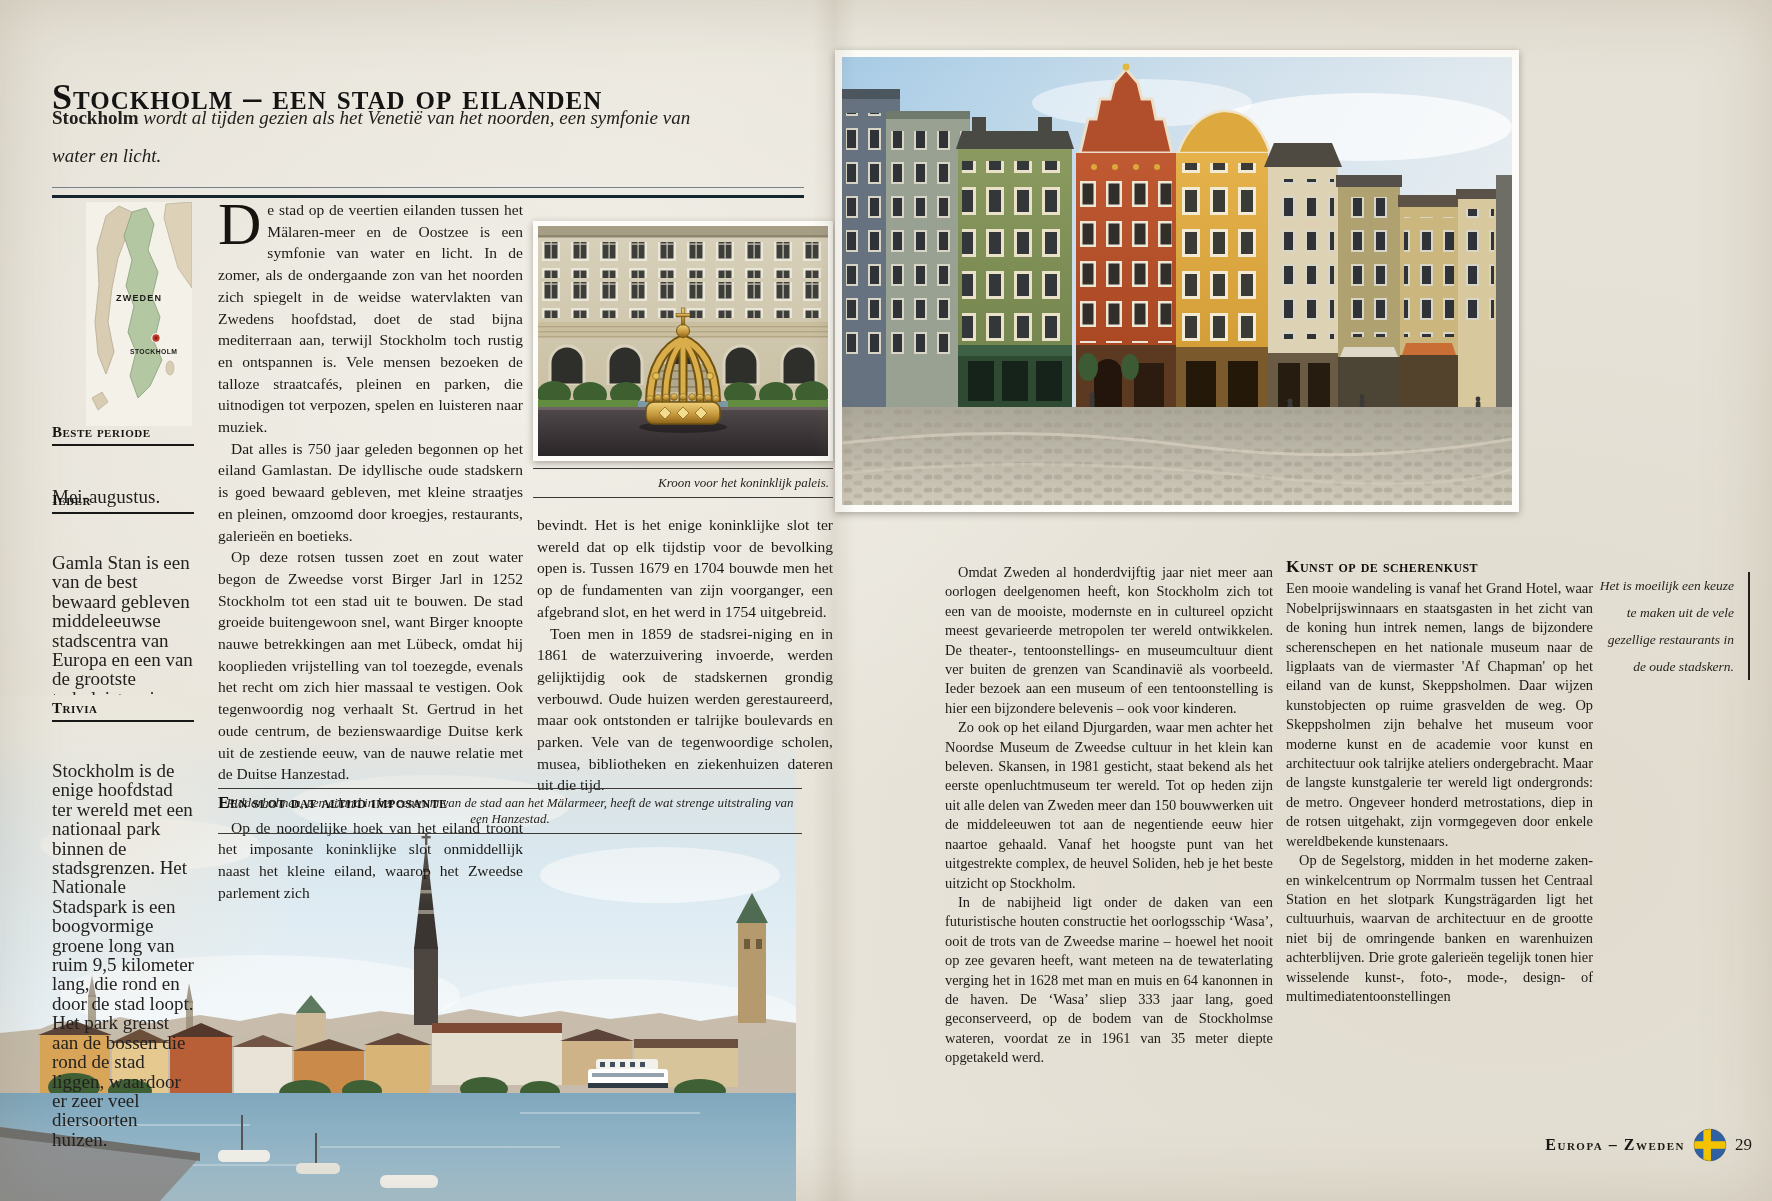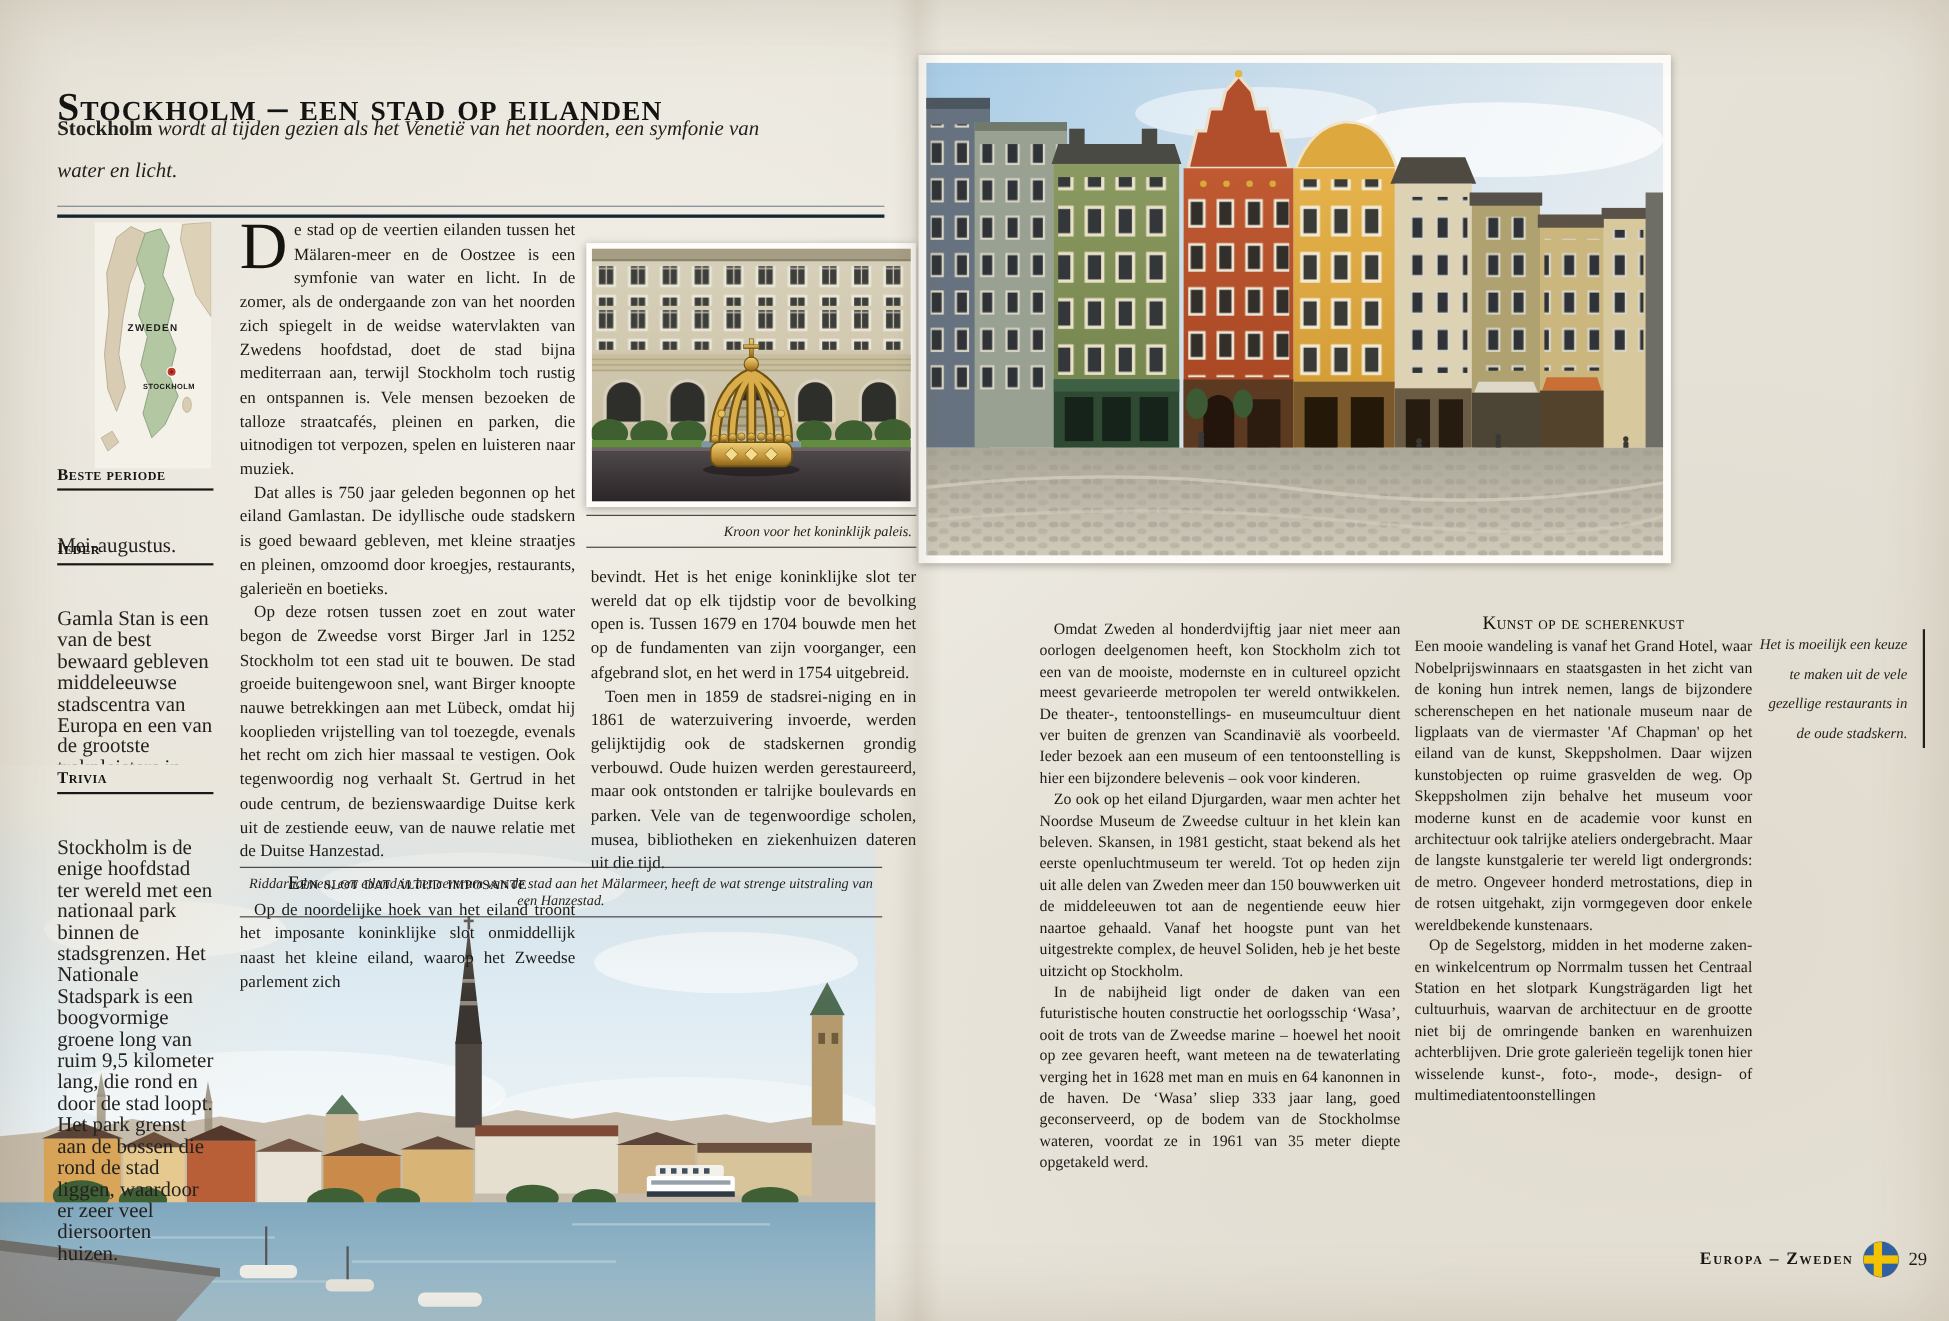--- a/index.html
+++ b/index.html
@@ -24,22 +24,22 @@
     border-top:1px solid #75828e;border-bottom:3px solid #17262f;}
   .sb-heading{width:142px;font-size:15px;font-weight:700;font-variant:small-caps;letter-spacing:.5px;
     border-bottom:2px solid #181816;padding-bottom:3px;color:#151513;}
   .sb-body{width:142px;font-size:19px;line-height:19.4px;color:#242220;margin-top:32px;}
   .bodycol{text-align:justify;color:#1c1a17;}
   .bodycol p{margin:0;}
   .bodycol p.ind{text-indent:13px;}
   .colL{font-size:15.5px;line-height:21.7px;}
   .colR{font-size:14.4px;line-height:19.4px;}
   .dropcap{float:left;font-size:60px;line-height:46px;padding:2px 6px 0 0;font-weight:400;color:#16140f;}
-  .run-head{font-variant:small-caps;font-weight:400;font-size:17.5px;letter-spacing:.4px;margin:7px 0 3px 0 !important;
-    text-align:center;color:#14120e;}
+  .run-head{font-variant:small-caps;font-weight:700;font-size:17.5px;letter-spacing:.4px;margin:7px 0 3px 0 !important;
+    text-align:left;color:#14120e;}
   .caption{font-style:italic;font-size:13px;color:#26231f;}
   .cap-band{border-top:1px solid #3c3a36;border-bottom:1px solid #3c3a36;padding:6px 4px;}
   .photo-frame{background:#fdfcf8;box-shadow:0 2px 7px rgba(40,35,25,.35);}
   .side-cap{font-style:italic;font-size:13.5px;line-height:27px;text-align:right;color:#26231f;
     border-right:2px solid #1c1c1a;padding-right:14px;}
   .footer{display:flex;align-items:center;gap:8px;justify-content:flex-end;}
   .footer .sec{font-variant:small-caps;font-weight:600;font-size:16px;letter-spacing:1.5px;color:#1a1815;}
   .footer .pno{font-size:17px;color:#1a1815;}
   
   #panorama-wrap::after{content:"";position:absolute;inset:0;

